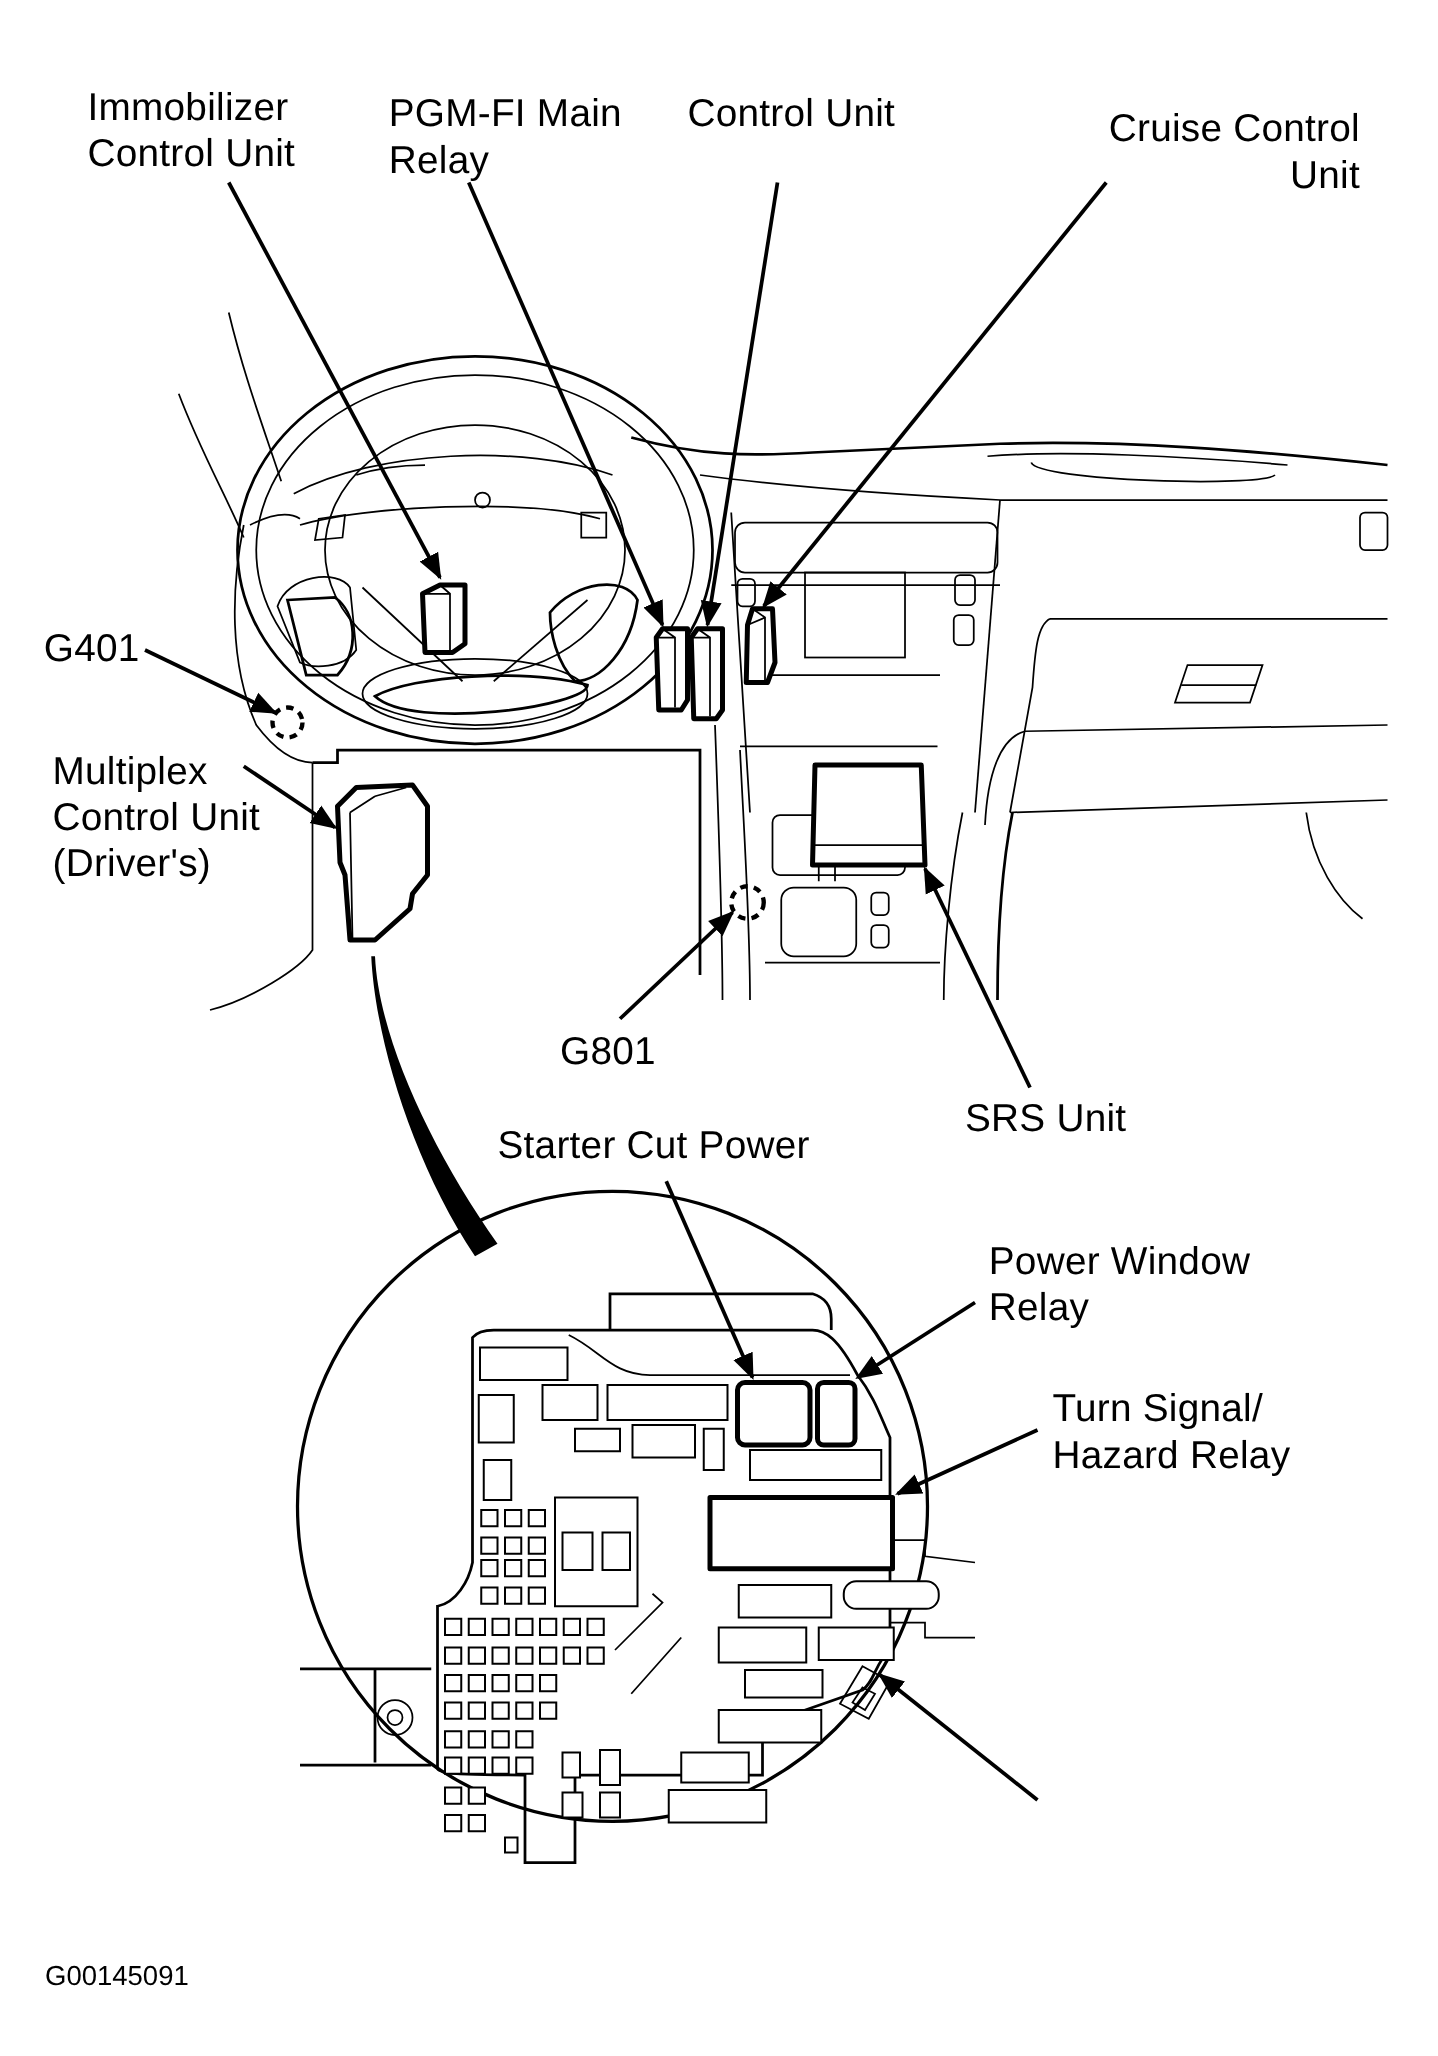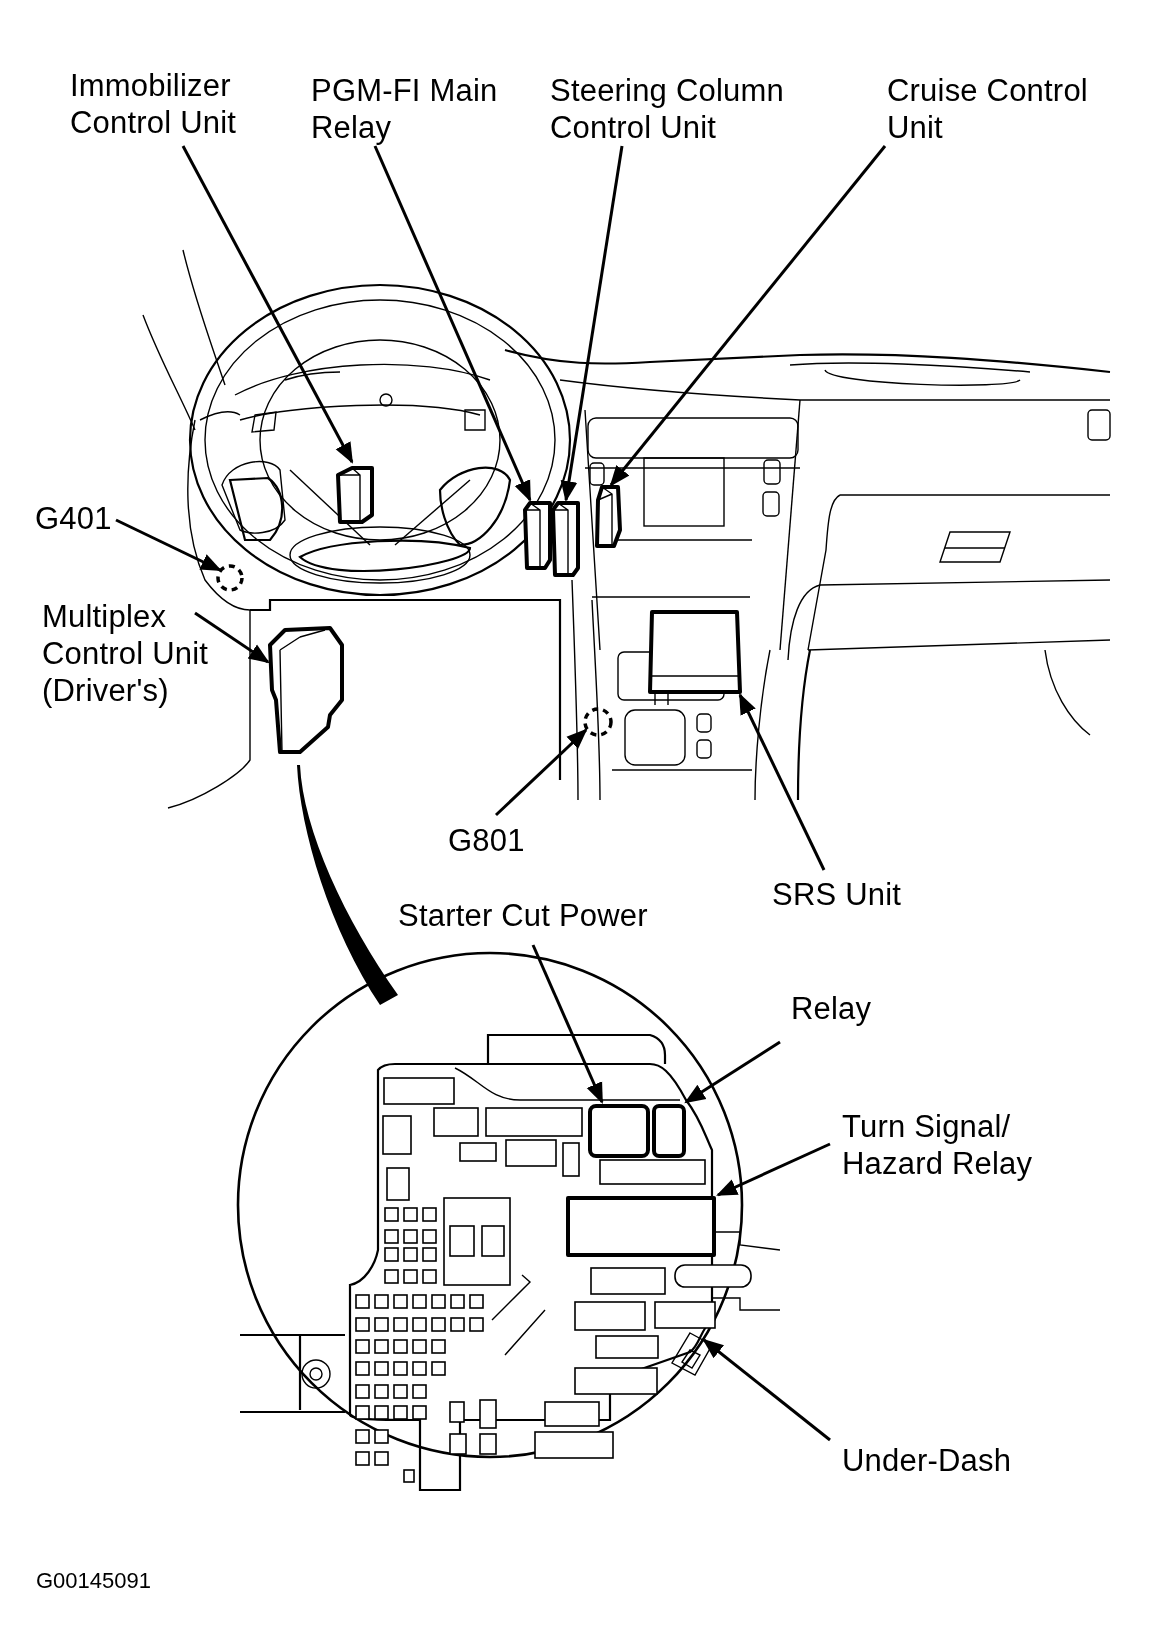--- a/index.html
+++ b/index.html
@@ -244,24 +244,23 @@
 
 <div class="lbl" style="left:70px; top:67px;">
   <span>Immobilizer</span>
   <span>Control Unit</span>
 </div>
 <div class="lbl" style="left:311px; top:72px;">
   <span>PGM-FI Main</span>
   <span>Relay</span>
 </div>
 <div class="lbl" style="left:550px; top:72px;">
-  <span>Steering Column</span>
   <span>Control Unit</span>
 </div>
-<div class="lbl" style="left:887px; top:72px;">
+<div class="lbl" style="left:887px; top:84px;text-align:right;">
   <span>Cruise Control</span>
   <span>Unit</span>
 </div>
 <div class="lbl" style="left:35px; top:500px;">
   <span>G401</span>
 </div>
 <div class="lbl" style="left:42px; top:598px;">
   <span>Multiplex</span>
   <span>Control Unit</span>
   <span>(Driver's)</span>
@@ -269,22 +268,22 @@
 <div class="lbl" style="left:448px; top:822px;">
   <span>G801</span>
 </div>
 <div class="lbl" style="left:772px; top:876px;text-align:center;">
   <span>SRS Unit</span>
 </div>
 <div class="lbl" style="left:398px; top:897px;">
   <span>Starter Cut Power</span>
 </div>
 <div class="lbl" style="left:791px; top:990px;">
+  <span>Power Window</span>
   <span>Relay</span>
 </div>
 <div class="lbl" style="left:842px; top:1108px;">
   <span>Turn Signal/</span>
   <span>Hazard Relay</span>
 </div>
 <div class="lbl" style="left:842px; top:1442px;">
-  <span>Under-Dash</span>
 </div>
 <div class="fig" style="left:36px; top:1540px;margin-top:28px;">G00145091</div>
 
 </body></html>

